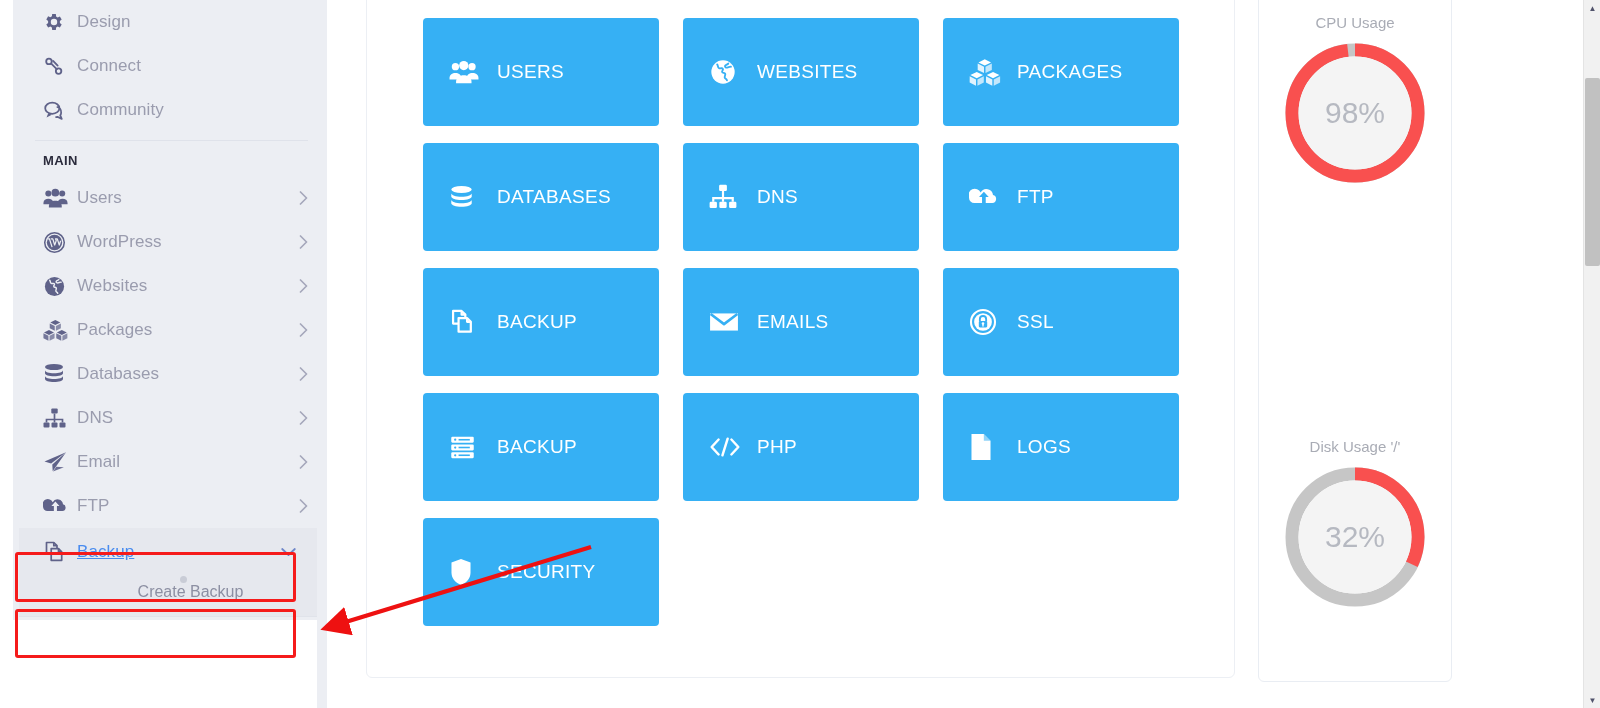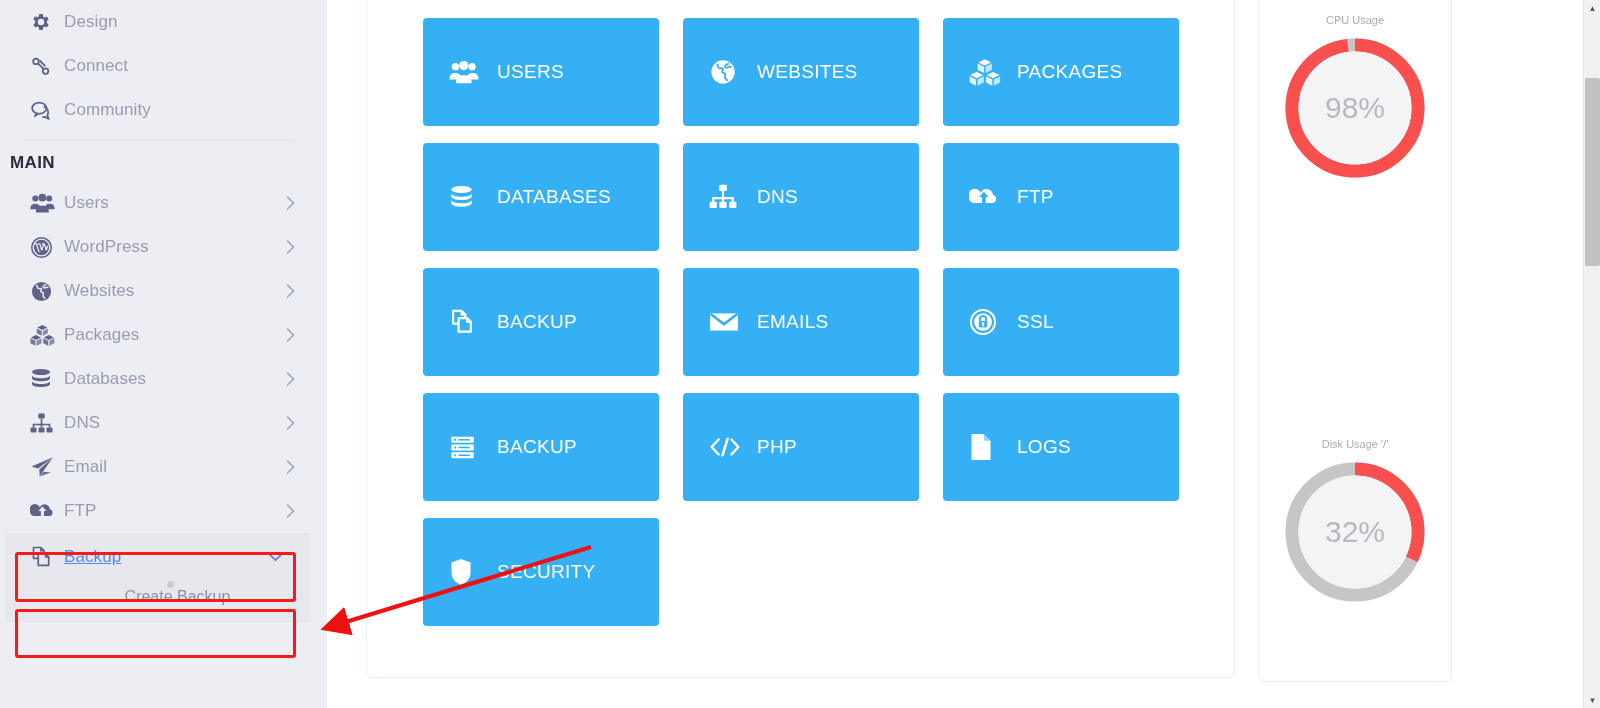--- a/index.html
+++ b/index.html
@@ -6,22 +6,22 @@
   html, body {
     width: 1600px; height: 708px;
     font-family: "Liberation Sans", sans-serif;
     background: #ffffff;
     overflow: hidden;
   }
   #app { position: relative; width: 1600px; height: 708px; }
 
   
   #sidebar {
-    position: absolute; left: 0; top: 0;
-    width: 317px; height: 708px;
+    position: absolute; left: 13px; top: 0;
+    width: 317px; height: 620px;
     background: #eceef3;
     overflow: hidden;
   }
   .nav-item {
     position: relative;
     display: flex; align-items: center;
     height: 44px;
     padding-left: 30px;
     cursor: pointer;
   }
@@ -41,24 +41,24 @@
     position: absolute; right: 22px; top: 50%;
     transform: translateY(-50%);
     color: #a6a8bb;
     display: flex; align-items: center;
   }
   .sidebar-divider {
     height: 1px; background: #dfe2ea;
     margin: 8px 22px 0 22px;
   }
   .section-title {
-    font-size: 17px; font-weight: bold;
+    font-size: 13px; font-weight: bold;
     color: #2b2b3c;
     letter-spacing: 0.4px;
-    padding: 12px 0 8px 10px;
+    padding: 12px 0 8px 30px;
   }
 
   
   .nav-item.backup-row {
     background: #e6e8ee;
     margin: 0 6px;
     padding-left: 24px;
   }
   .nav-item.backup-row .nav-label {
     color: #4a8cef;
@@ -146,21 +146,21 @@
     background: #ffffff;
     border: 1px solid #e9edf3;
     border-radius: 6px;
   }
   .gauge-block {
     position: absolute;
     left: 0; width: 194px;
     text-align: center;
   }
   .gauge-title {
-    font-size: 11px;
+    font-size: 15px;
     color: #a9acb5;
     margin-bottom: 8px;
     white-space: nowrap;
   }
   .gauge-wrap {
     position: relative;
     width: 148px; height: 148px;
     margin: 0 auto;
     text-align: center;
   }

